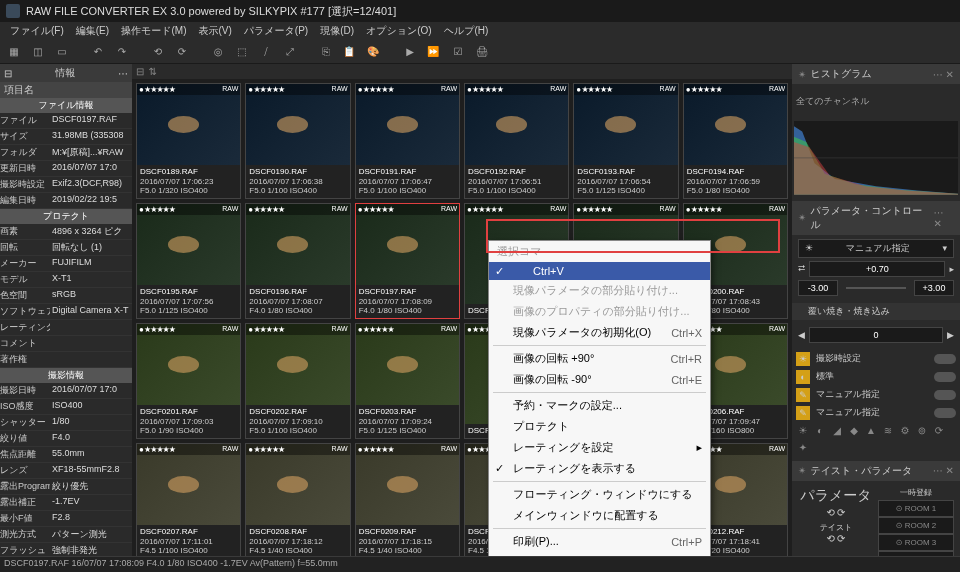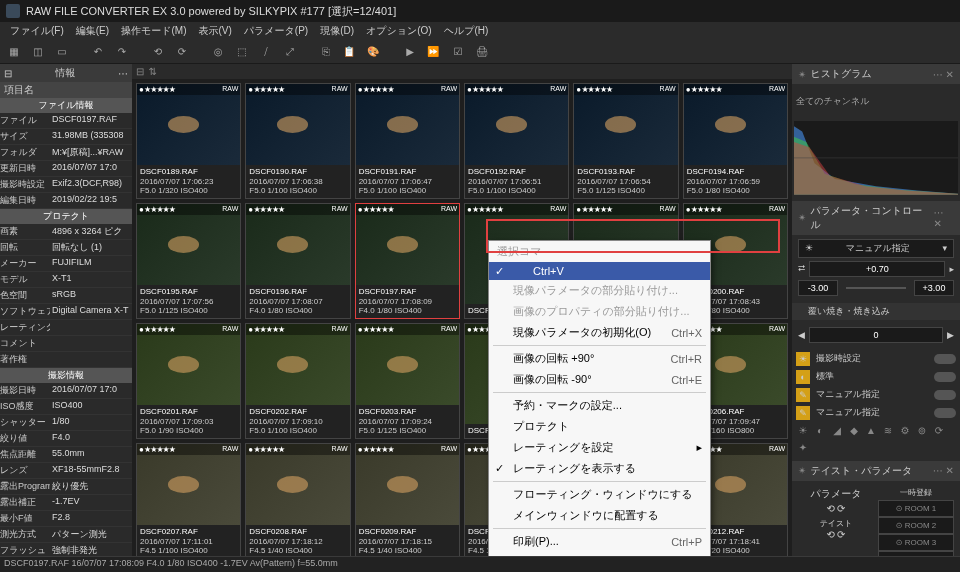--- a/index.html
+++ b/index.html
@@ -712,21 +712,21 @@
     </div>
 
     <div class="panel-hdr" style="margin-top:4px">
         <span class="gear">✴</span>
         <span>テイスト・パラメータ</span>
         <span style="margin-left:auto;color:#888">⋯ ✕</span>
       </div>
     <div class="taste-body">
       <div class="taste-grid">
         <div>
-          <div style="text-align:center;font-size:10px;margin-bottom:2px">パラメータ</div>
+          <div style="text-align:center;font-size:14px;margin-bottom:2px">パラメータ</div>
           <div style="display:flex;gap:2px;justify-content:center">
               <span>⟲</span>
               <span>⟳</span>
             </div>
           <div style="text-align:center;font-size:8px;margin-top:4px">テイスト</div>
           <div style="display:flex;gap:2px;justify-content:center">
               <span>⟲</span>
               <span>⟳</span>
             </div>
         </div>

